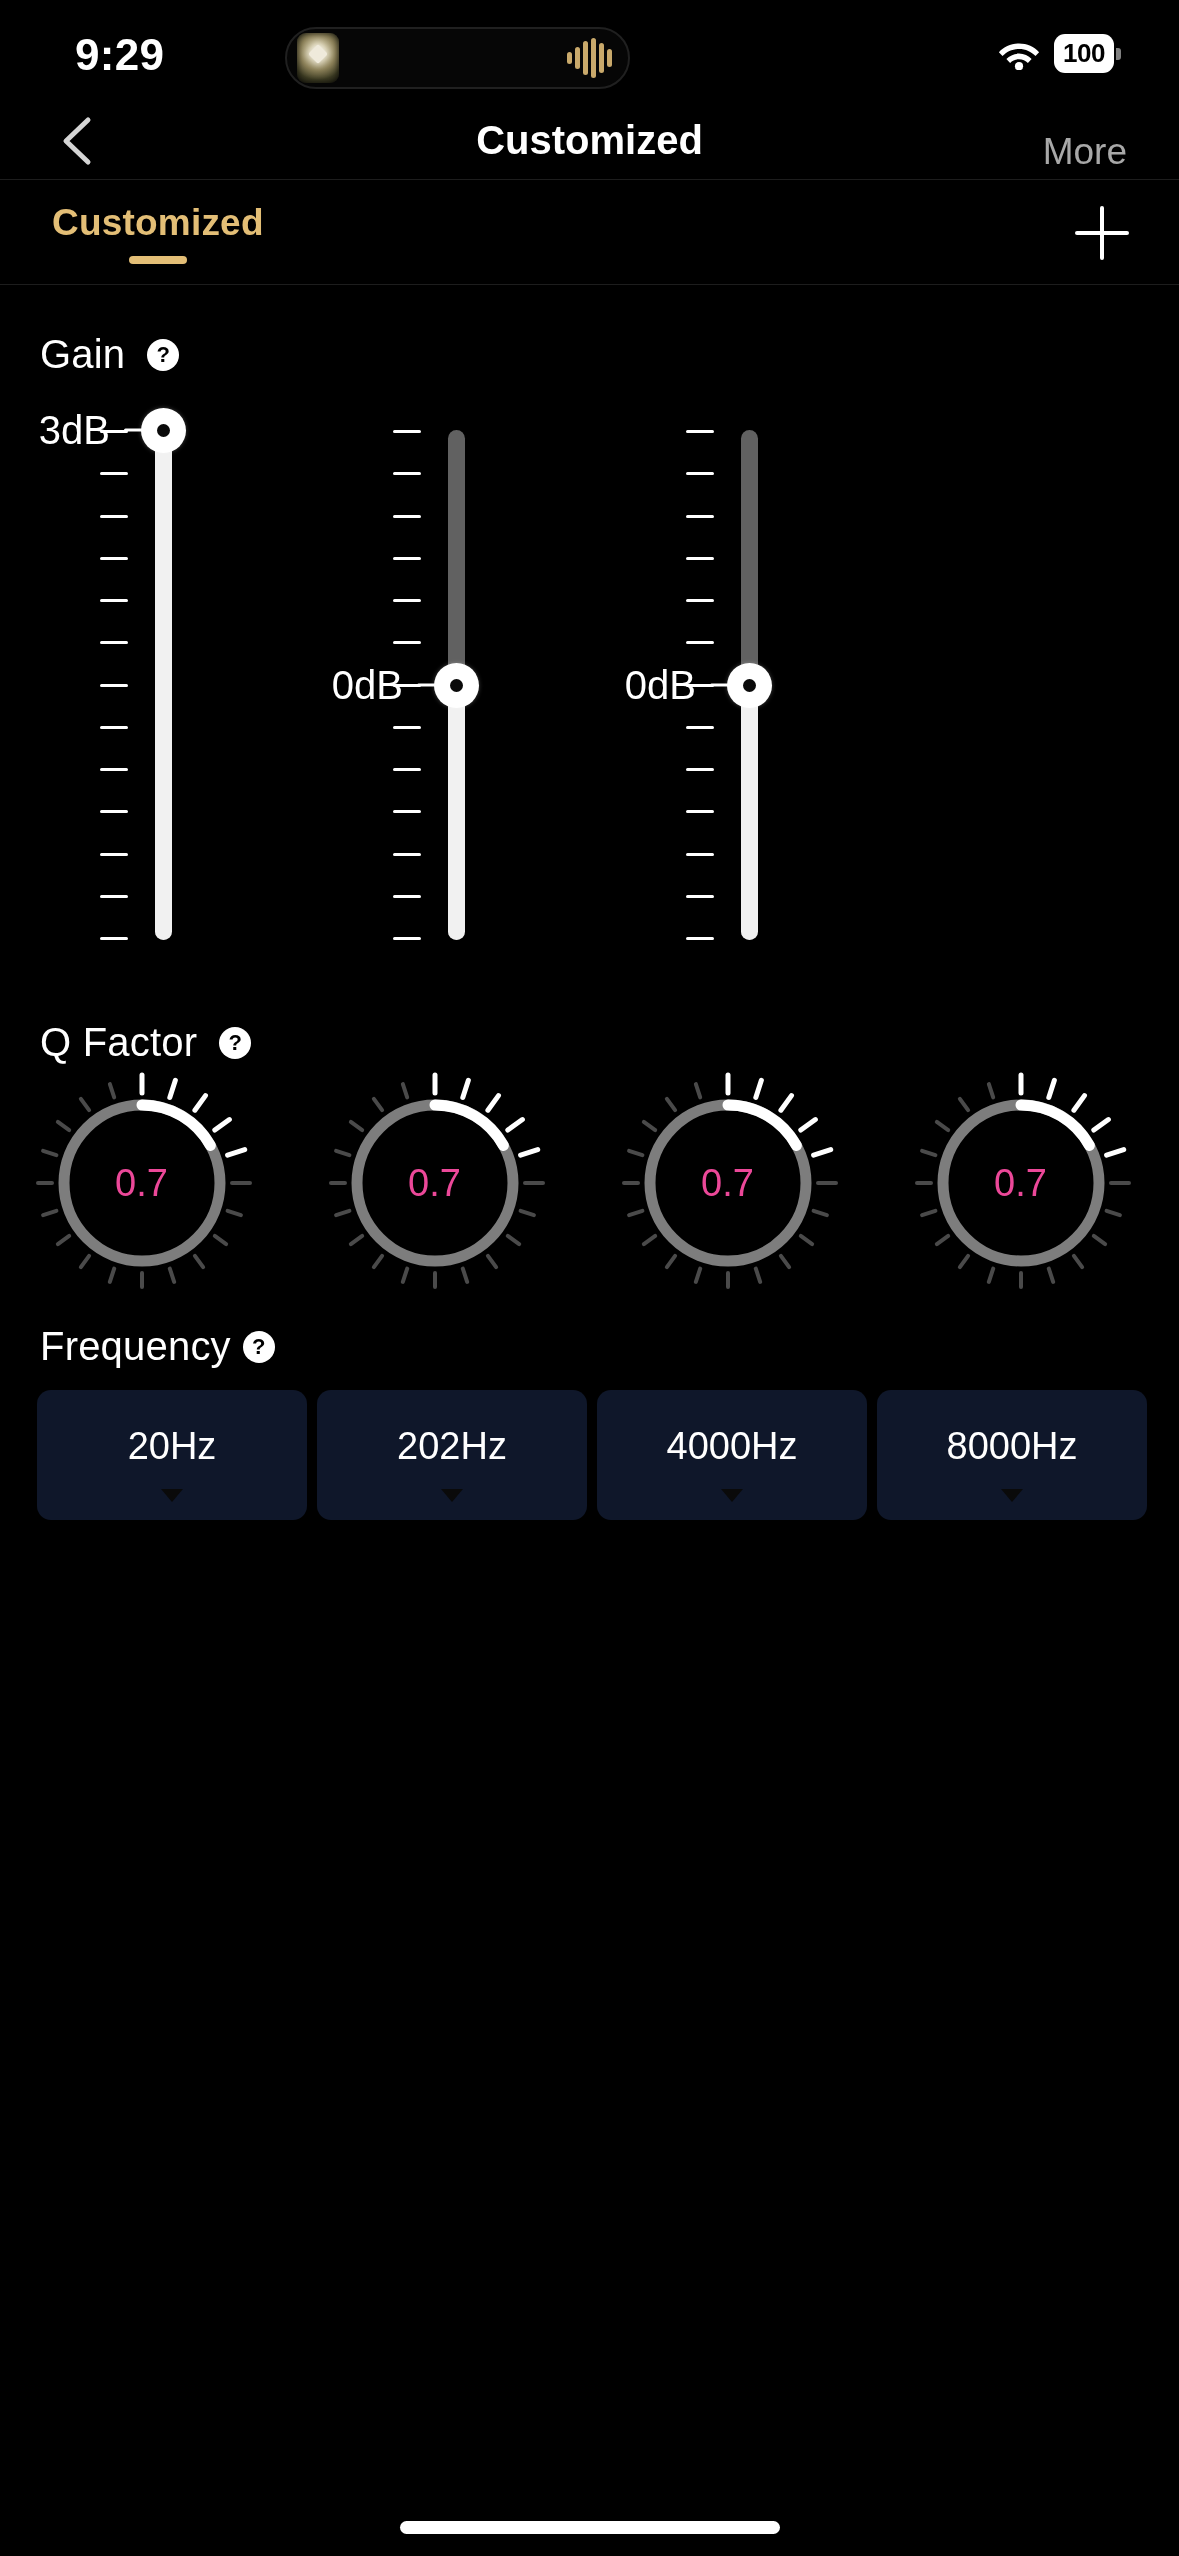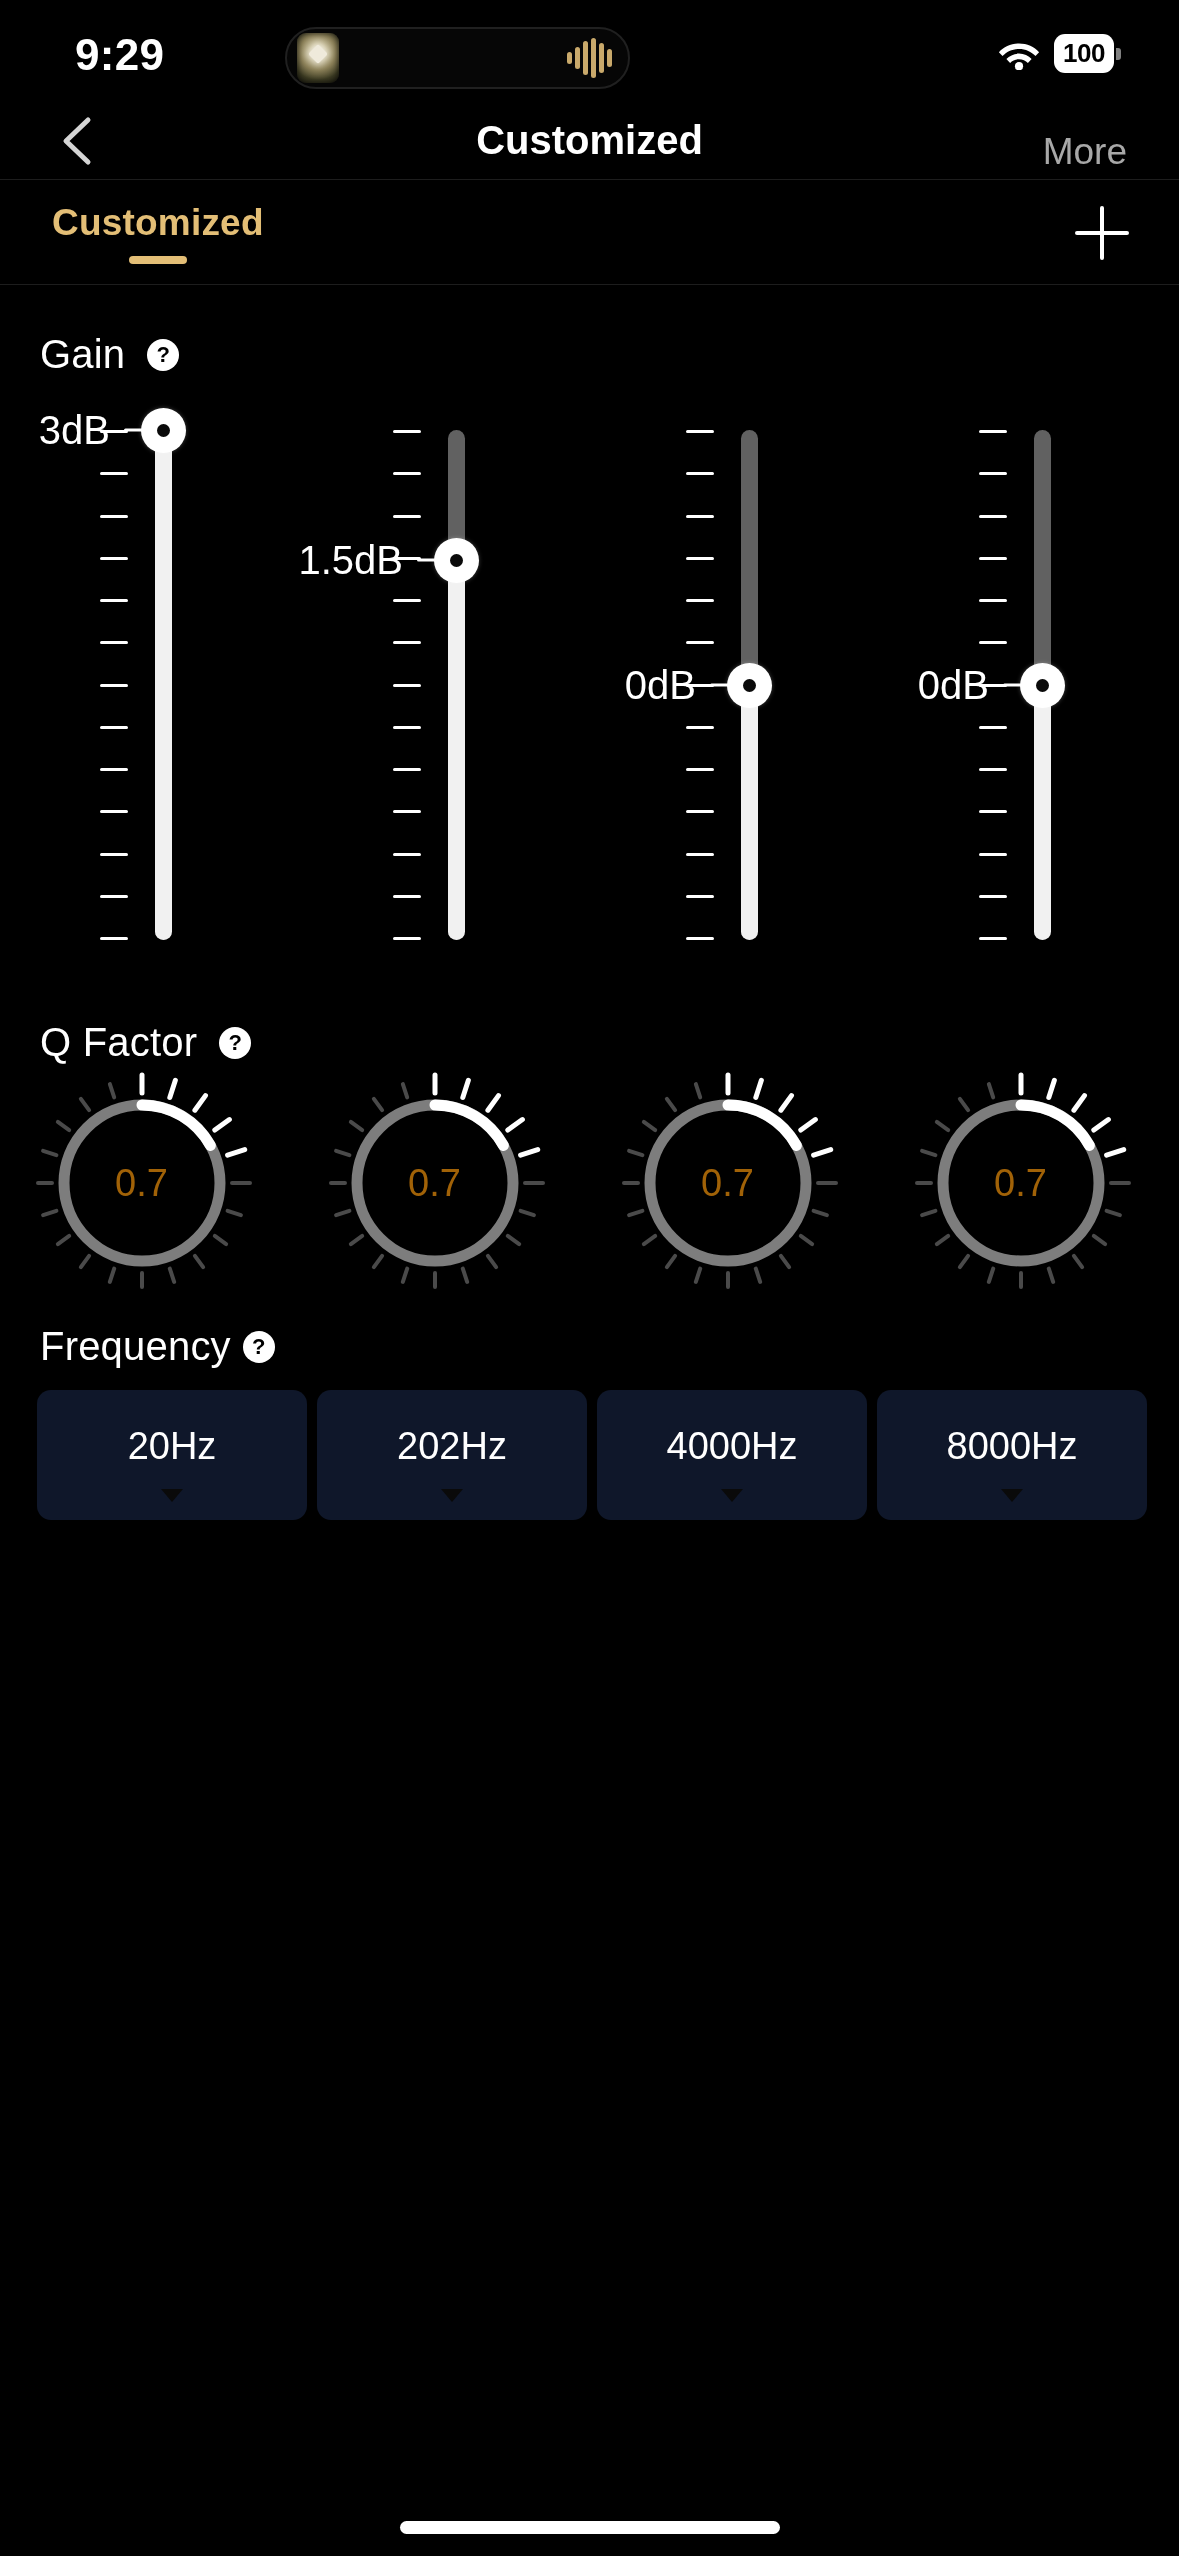--- a/index.html
+++ b/index.html
@@ -203,21 +203,21 @@
   .knob-col:nth-child(2){ left:288px; }
   .knob-col:nth-child(3){ left:581px; }
   .knob-col:nth-child(4){ left:874px; }
   .knob{
     position:relative; width:240px; height:240px;
     cursor:pointer;
     display:flex; align-items:center; justify-content:center;
   }
   .knob svg{ position:absolute; left:0; top:0; }
   .knob-value{
-    position:relative; color:#a16207; font-size:38px; font-weight:400;
+    position:relative; color:#ec4899; font-size:38px; font-weight:400;
     z-index:2;
   }
 
   
   #freq-row{
     position:absolute; left:37px; top:1390px;
     width:1110px; height:130px;
     display:flex; gap:10px;
   }
   .freq-btn{
@@ -316,42 +316,20 @@
         <i></i>
         <i></i>
       </div>
     <div class="slider-track">
       <div class="slider-fill" style="height: 510px;"></div>
       <div class="slider-thumb" style="top: -22.5px;"></div>
     </div>
     <div class="slider-value" style="top: 10px;">3dB</div>
   </div>
 
-  <div class="slider-col">
-    <div class="tick-rail">
-        <i></i>
-        <i></i>
-        <i></i>
-        <i></i>
-        <i></i>
-        <i></i>
-        <i></i>
-        <i></i>
-        <i></i>
-        <i></i>
-        <i></i>
-        <i></i>
-        <i></i>
-      </div>
-    <div class="slider-track">
-      <div class="slider-fill" style="height: 379.95px;"></div>
-      <div class="slider-thumb" style="top: 107.55px;"></div>
-    </div>
-    <div class="slider-value" style="top: 140.05px;">1.5dB</div>
-  </div>
 
   <div class="slider-col">
     <div class="tick-rail">
         <i></i>
         <i></i>
         <i></i>
         <i></i>
         <i></i>
         <i></i>
         <i></i>

